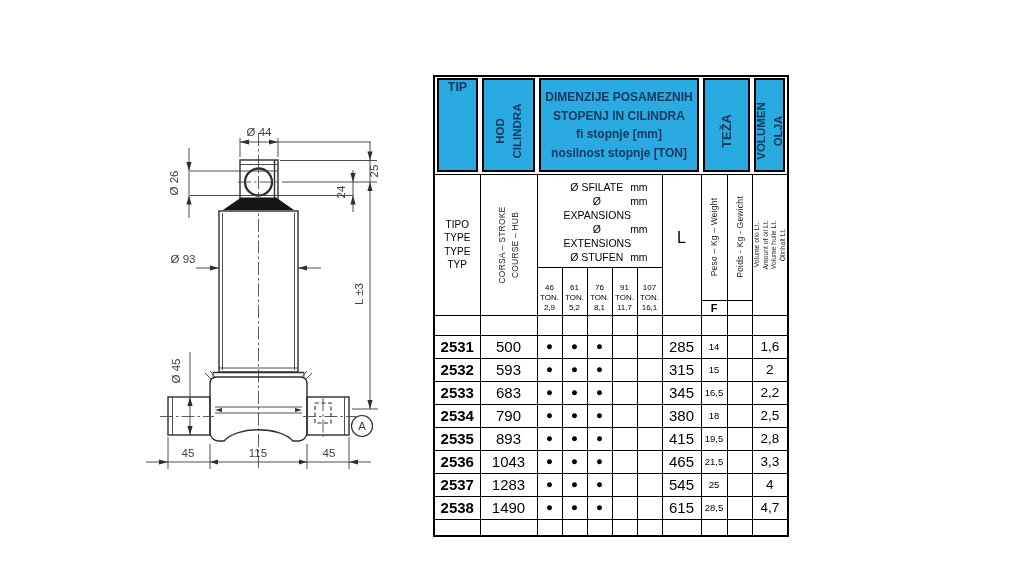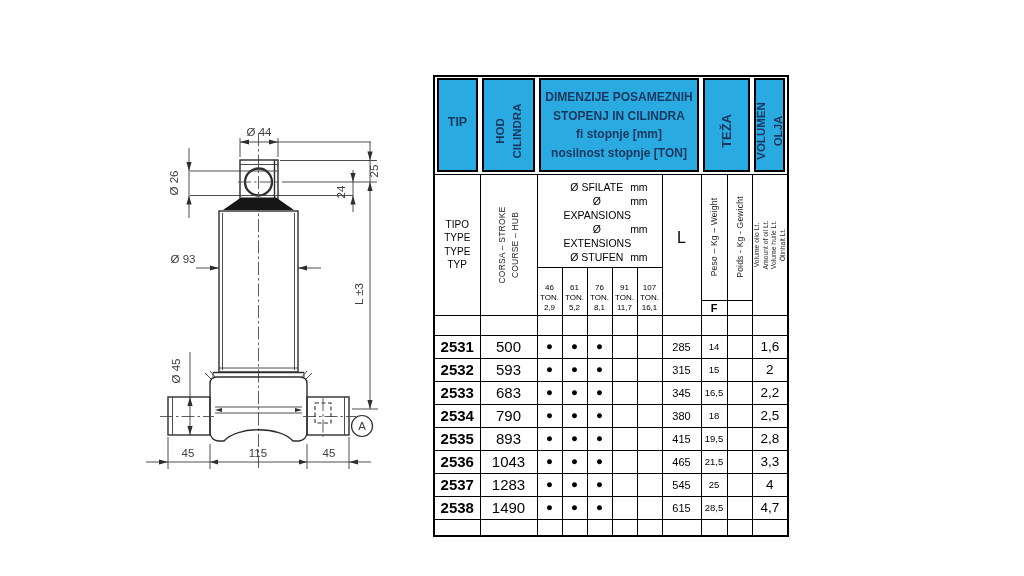--- a/index.html
+++ b/index.html
@@ -19,21 +19,21 @@
   
   table.spec { position:absolute; left:433px; top:75px; width:356px;
                border-collapse:collapse; table-layout:fixed;
                border:2.5px solid #000; font-family:"Liberation Sans", sans-serif; }
   table.spec td { border:1.8px solid #000; text-align:center; vertical-align:middle;
                   overflow:hidden; background:#fff; color:#000; }
   table.spec th { border:none; padding:0 2px; background:#fff; font-weight:normal; height:98px; }
 
   .cbox { height:94px; border:2.5px solid #000; background:#29ABE2; color:#17375E;
           font-weight:bold; position:relative; }
-  .cbox.tipbox { display:flex; align-items:center; justify-content:center;
+  .cbox.tipbox { display:flex; align-items:flex-start; justify-content:center;
                  padding-bottom:6px; font-size:12.5px; }
   .cbox.dimbox { display:flex; flex-direction:column; align-items:center;
                  justify-content:center; font-size:12px; line-height:1.55; }
   .vwrap { position:absolute; top:50%; left:50%; transform:translate(-50%,-50%) rotate(-90deg);
            white-space:nowrap; text-align:center; }
   .vwrap.low { top:56%; }
   .vwrap span { display:block; }
   .cbox .vwrap { font-size:11.5px; line-height:1.45; }
   .cbox .vwrap.one { font-size:13px; }
 
@@ -52,21 +52,21 @@
   .sline .sn { width:68%; }
 
   td.ton { font-size:8px; line-height:1.25; padding-top:13px; }
   td.ton span { display:block; }
   td.lcell { vertical-align:bottom; font-size:16px; padding-bottom:13px; }
   td.fcell { font-size:11px; font-weight:bold; }
 
   td.c-tip { font-size:15px; font-weight:bold; }
   td.c-hod { font-size:15px; }
   td.c-dot { font-size:11.5px; line-height:1; }
-  td.c-l   { font-size:11px; }
+  td.c-l   { font-size:15px; }
   td.c-f   { font-size:9.5px; }
   td.c-v   { font-size:13.5px; }
 </style>
 </head>
 <body>
 
 <div class="stage">
 
   <svg class="drawing" width="430" height="576" viewBox="0 0 430 576">
 

